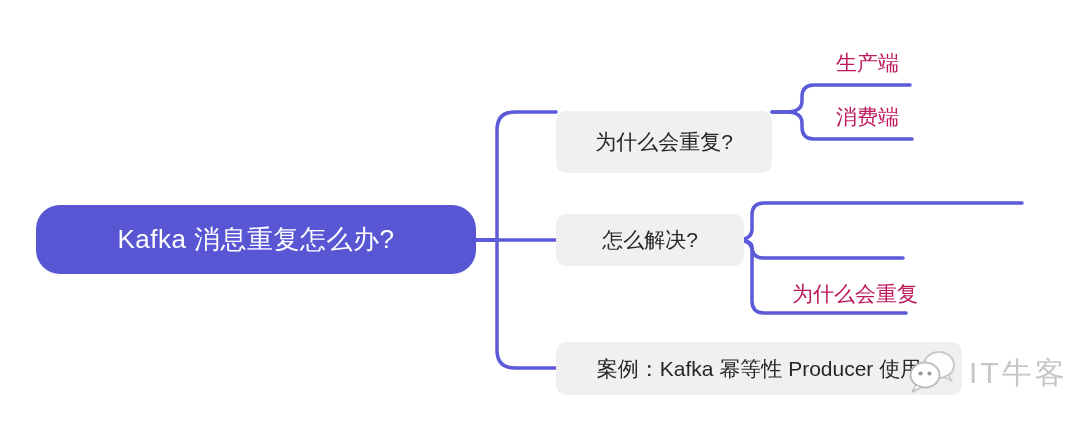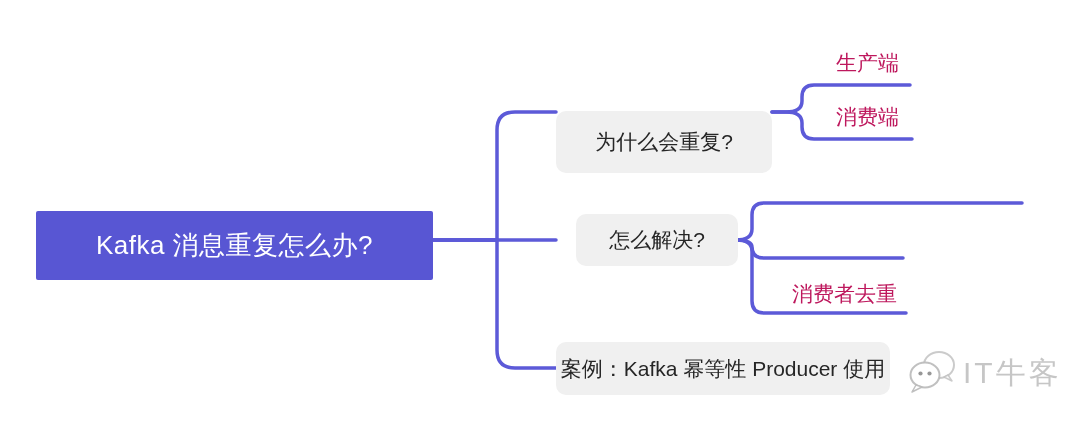--- a/index.html
+++ b/index.html
@@ -25,37 +25,37 @@
   }
   .node {
     position: absolute;
     display: flex;
     align-items: center;
     justify-content: center;
     box-sizing: border-box;
     white-space: nowrap;
   }
   .node-root {
-    left: 36px; top: 211px;
-    width: 397px; height: 69px;
+    left: 36px; top: 205px;
+    width: 440px; height: 69px;
     background: #5856D3;
-    border-radius: 2px;
+    border-radius: 24px;
     color: #ffffff;
     font-size: 26px;
     letter-spacing: 0.5px;
   }
   .node-branch {
     background: #F0F0F0;
     border-radius: 10px;
     color: #262626;
     font-size: 21px;
   }
   .node-why  { left: 556px; top: 87px;  width: 216px; height: 62px; margin-top: 24px; }
-  .node-how  { left: 556px; top: 214px; width: 162px; height: 52px; margin-left: 20px; }
-  .node-case { left: 556px; top: 342px; width: 334px; height: 53px; }
+  .node-how  { left: 556px; top: 214px; width: 188px; height: 52px; }
+  .node-case { left: 556px; top: 342px; width: 406px; height: 53px; }
   .leaf {
     position: absolute;
     font-size: 21px;
     color: #be185d;
     white-space: nowrap;
   }
   .leaf-producer-side { left: 836px; top: 49px; }
   .leaf-consumer-side { left: 836px; top: 103px; font-family: Liberation Serif, serif; }
   .leaf-idempotent    { left: 792px; top: 169px; }
   .leaf-transaction   { left: 792px; top: 224px; }
@@ -65,21 +65,21 @@
     left: 903px; top: 344px;
     display: flex;
     align-items: center;
     pointer-events: none;
   }
   .watermark-icon { width: 58px; height: 58px; }
   .watermark-text {
     font-size: 30px;
     color: rgba(182, 182, 182, 0.78);
     letter-spacing: 3px;
-    margin-left: 2px;
+    margin-left: 8px;
     white-space: nowrap;
     text-align: right;
   }
 </style>
 </head>
 <body>
 
 <div class="stage">
 
   <svg class="edges" viewBox="0 0 1080 424" xmlns="http://www.w3.org/2000/svg">
@@ -100,21 +100,21 @@
   <div class="node node-branch node-how">怎么解决?</div>
 
   <div class="node node-branch node-case">案例：Kafka 幂等性 Producer 使用</div>
 
   <div class="leaf leaf-producer-side">生产端</div>
 
   <div class="leaf leaf-consumer-side">消费端</div>
 
 
 
-  <div class="leaf leaf-dedup">消费者去重</div>
+  <div class="leaf leaf-dedup">为什么会重复</div>
 
   <div class="watermark">
     <svg class="watermark-icon" viewBox="0 0 58 58" xmlns="http://www.w3.org/2000/svg">
       <ellipse cx="36" cy="21" rx="15" ry="13" fill="rgba(255,255,255,0.85)" stroke="rgba(190,190,190,0.8)" stroke-width="2"></ellipse>
       <path d="M 45 31 L 49 37 L 41 33 Z" fill="rgba(255,255,255,0.9)" stroke="rgba(190,190,190,0.8)" stroke-width="1.5" stroke-linejoin="round"></path>
       <ellipse cx="22" cy="31" rx="14.5" ry="12.5" fill="#ffffff" stroke="rgba(185,185,185,0.9)" stroke-width="2"></ellipse>
       <path d="M 13 41 L 9 48 L 19 43 Z" fill="#ffffff" stroke="rgba(185,185,185,0.9)" stroke-width="1.5" stroke-linejoin="round"></path>
       <circle cx="17.5" cy="29.5" r="2.1" fill="rgba(140,140,140,0.9)"></circle>
       <circle cx="26.5" cy="29.5" r="2.1" fill="rgba(140,140,140,0.9)"></circle>
     </svg>

